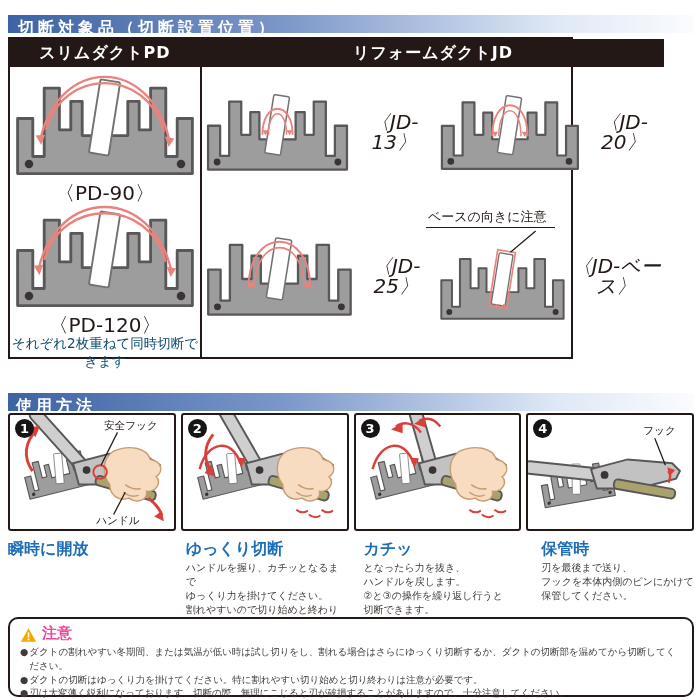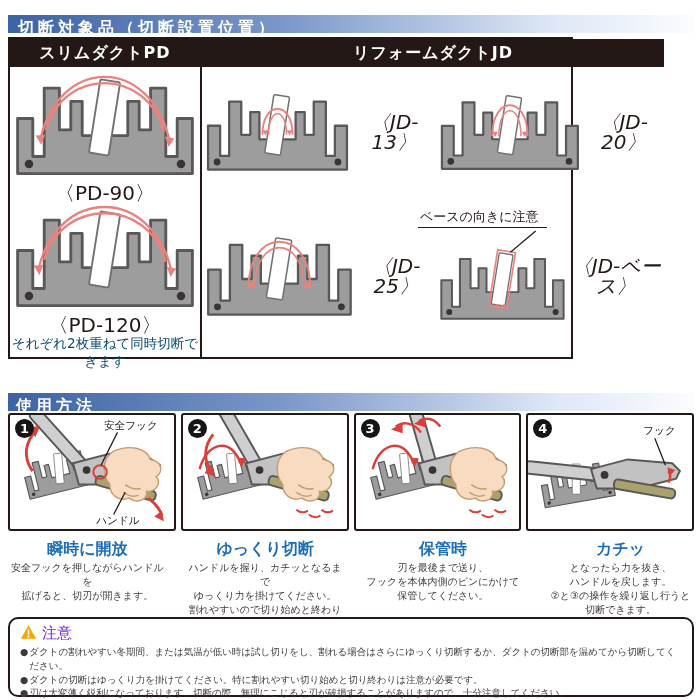--- a/index.html
+++ b/index.html
@@ -14,37 +14,37 @@
          box-sizing:border-box;display:flex;background:#fff;}
   .col-left{width:262px;border-right:2.5px solid #231815;box-sizing:border-box;display:flex;flex-direction:column;}
   .col-right{flex:1;display:flex;flex-direction:column;position:relative;}
   .colhead{height:28px;background:#231815;color:#fff;font-size:16px;font-weight:bold;
            text-align:center;line-height:28px;letter-spacing:1px;flex:none;}
   .left-body{flex:1;display:flex;flex-direction:column;align-items:center;justify-content:space-between;padding:4px 0 4px 0;}
   .caption{font-size:20px;color:#231815;text-align:center;line-height:20px;}
   .footnote{font-size:13.5px;color:#0c4a6e;text-align:center;}
   .right-body{flex:1;display:grid;grid-template-columns:1fr 1fr;grid-template-rows:125px 1fr;position:relative;padding-top:2px;}
   .jd-cell{display:flex;flex-direction:row;align-items:center;justify-content:flex-end;font-style:italic;}
-  .base-note{position:absolute;top:141px;left:216px;font-size:13px;color:#231815;
+  .base-note{position:absolute;top:141px;left:224px;font-size:13px;color:#231815;
              border-bottom:1.5px solid #231815;padding:0 8px 1px 2px;background:transparent;text-align:right;}
 
   .panels{position:absolute;top:413px;left:8px;right:6px;display:flex;gap:5px;}
   .panel{flex:1;height:118px;border:2.5px solid #231815;border-radius:3px;position:relative;background:#fff;box-sizing:border-box;}
   .badge{position:absolute;top:4px;left:5px;width:19px;height:19px;border-radius:50%;background:#151515;
          color:#fff;font-size:13px;font-weight:bold;text-align:center;line-height:19px;z-index:2;}
   .toolpic{position:absolute;left:0;top:0;width:100%;height:100%;}
 
-  .steps{position:absolute;top:540px;left:8px;right:0;display:flex;gap:19px;text-align:center;}
+  .steps{position:absolute;top:540px;left:8px;right:0;display:flex;gap:19px;}
   .step{flex:1;}
   .step h3{font-size:16px;font-weight:bold;color:#1d6eb7;margin:0 0 3px 0;line-height:1.1;}
   .step p{font-size:10px;color:#3f3a39;line-height:1.4;margin:0;white-space:pre-line;}
 
   .caution-box{position:absolute;top:617px;left:8px;right:6px;bottom:3px;border:2.5px solid #231815;
                border-radius:10px;box-sizing:border-box;padding:5px 10px 4px 10px;background:#fff;}
-  .caution-title{display:flex;align-items:flex-start;gap:5px;font-size:15px;font-weight:normal;color:#6d28d9;}
+  .caution-title{display:flex;align-items:flex-end;gap:5px;font-size:15px;font-weight:bold;color:#ec4899;}
   .caution-items{margin-top:2px;}
   .caution-item{font-size:9.5px;color:#3f3a39;line-height:1.45;display:flex;}
   .caution-item .bullet{margin-right:1px;flex:none;}
 </style>
 </head>
 <body>
 
 <svg width="0" height="0" style="position:absolute" aria-hidden="true">
   <defs>
     <g id="comb-shape">
@@ -233,42 +233,40 @@
         <line x1="128" y1="24" x2="139" y2="52" stroke="#231815" stroke-width="1.3"></line>
         <path d="M142 70 q4 -7 0 -12" fill="none" stroke="#d9403a" stroke-width="2.5"></path>
         <path d="M141 54 l8 3 l-6 7 z" fill="#d9403a"></path>
       </svg>
     </div>
   </div>
 
   <div class="steps">
     <div class="step">
       <h3>瞬時に開放</h3>
-      <p>安全フックを押しながらハンドルを
-拡げると、切刃が開きます。</p>
     </div>
     <div class="step">
       <h3>ゆっくり切断</h3>
       <p>ハンドルを握り、カチッとなるまで
 ゆっくり力を掛けてください。
 割れやすいので切り始めと終わりは
 特に注意が必要です。</p>
     </div>
     <div class="step">
-      <h3>保管時</h3>
-      <p>刃を最後まで送り、
-フックを本体内側のピンにかけて
-保管してください。</p>
-    </div>
-    <div class="step">
       <h3>カチッ</h3>
       <p>となったら力を抜き、
 ハンドルを戻します。
 ②と③の操作を繰り返し行うと
 切断できます。</p>
+    </div>
+    <div class="step">
+      <h3>保管時</h3>
+      <p>刃を最後まで送り、
+フックを本体内側のピンにかけて
+保管してください。</p>
     </div>
   </div>
 
   <div class="caution-box">
     <div class="caution-title">
       <svg width="17" height="16" viewBox="0 0 20 18">
         <path d="M10 1 L19 17 L1 17 Z" fill="#f5a800"></path>
         <rect x="9.1" y="6" width="1.8" height="6" fill="#ffffff"></rect>
         <circle cx="10" cy="14.3" r="1.2" fill="#ffffff"></circle>
       </svg>

